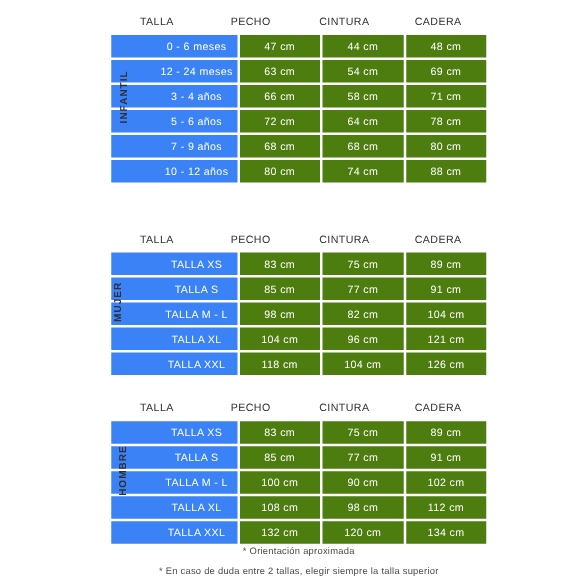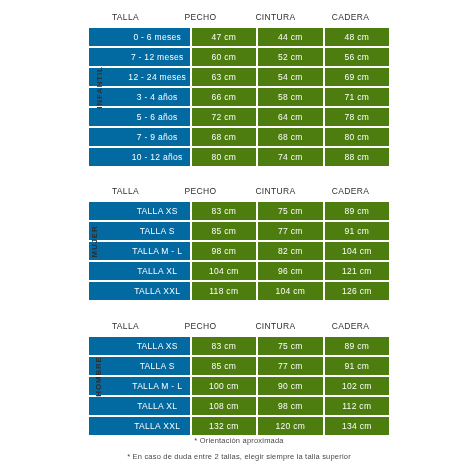--- a/index.html
+++ b/index.html
@@ -63,21 +63,21 @@
     display: flex;
     align-items: center;
     justify-content: center;
     font-size: 8.5px;
     letter-spacing: 0.3px;
     color: #ffffff;
     white-space: nowrap;
   }
   .cell:last-child { margin-right: 0; }
 
-  .cell.label { background: #0369a1; padding-left: 36px; }
+  .cell.label { background: #3b82f6; padding-left: 36px; }
   .cell.value { background: #4d7c0f; }
 
   
   .cat-label {
     position: absolute;
     left: 0;
     top: 0;
     height: 100%;
     width: 0;
     display: flex;
@@ -128,26 +128,20 @@
       <div class="head-cell">CADERA</div>
     </div>
 
     <div class="body-row">
       <div class="cell label">0 - 6 meses</div>
       <div class="cell value">47 cm</div>
       <div class="cell value">44 cm</div>
       <div class="cell value">48 cm</div>
     </div>
     <div class="body-row">
-      <div class="cell label">7 - 12 meses</div>
-      <div class="cell value">60 cm</div>
-      <div class="cell value">52 cm</div>
-      <div class="cell value">56 cm</div>
-    </div>
-    <div class="body-row">
       <div class="cell label">12 - 24 meses</div>
       <div class="cell value">63 cm</div>
       <div class="cell value">54 cm</div>
       <div class="cell value">69 cm</div>
     </div>
     <div class="body-row">
       <div class="cell label">3 - 4 años</div>
       <div class="cell value">66 cm</div>
       <div class="cell value">58 cm</div>
       <div class="cell value">71 cm</div>

